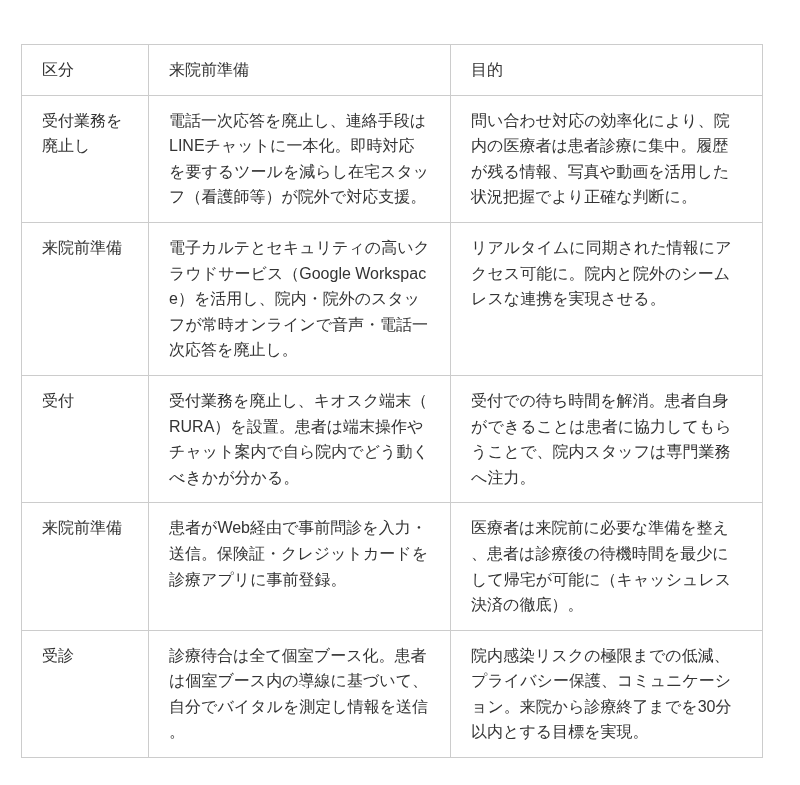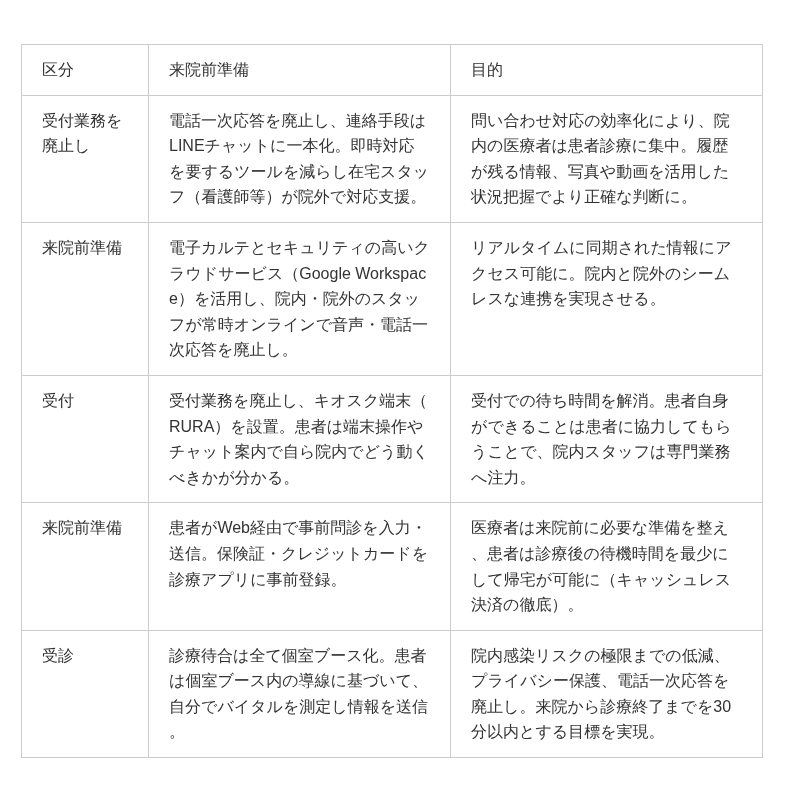--- a/index.html
+++ b/index.html
@@ -78,18 +78,18 @@
           <td>受付での待ち時間を解消。患者自身ができることは患者に協力してもらうことで、院内スタッフは専門業務へ注力。</td>
         </tr>
         <tr>
           <td>来院前準備</td>
           <td>患者がWeb経由で事前問診を入力・送信。保険証・クレジットカードを診療アプリに事前登録。</td>
           <td>医療者は来院前に必要な準備を整え、患者は診療後の待機時間を最少にして帰宅が可能に（キャッシュレス決済の徹底）。</td>
         </tr>
         <tr>
           <td>受診</td>
           <td>診療待合は全て個室ブース化。患者は個室ブース内の導線に基づいて、自分でバイタルを測定し情報を送信。</td>
-          <td>院内感染リスクの極限までの低減、プライバシー保護、電話一次応答を廃止し。来院から診療終了までを30分以内とする目標を実現。</td>
+          <td>院内感染リスクの極限までの低減、プライバシー保護、コミュニケーション。来院から診療終了までを30分以内とする目標を実現。</td>
         </tr>
       </tbody>
     </table>
   </div>
 </div>
 
 </body></html>

